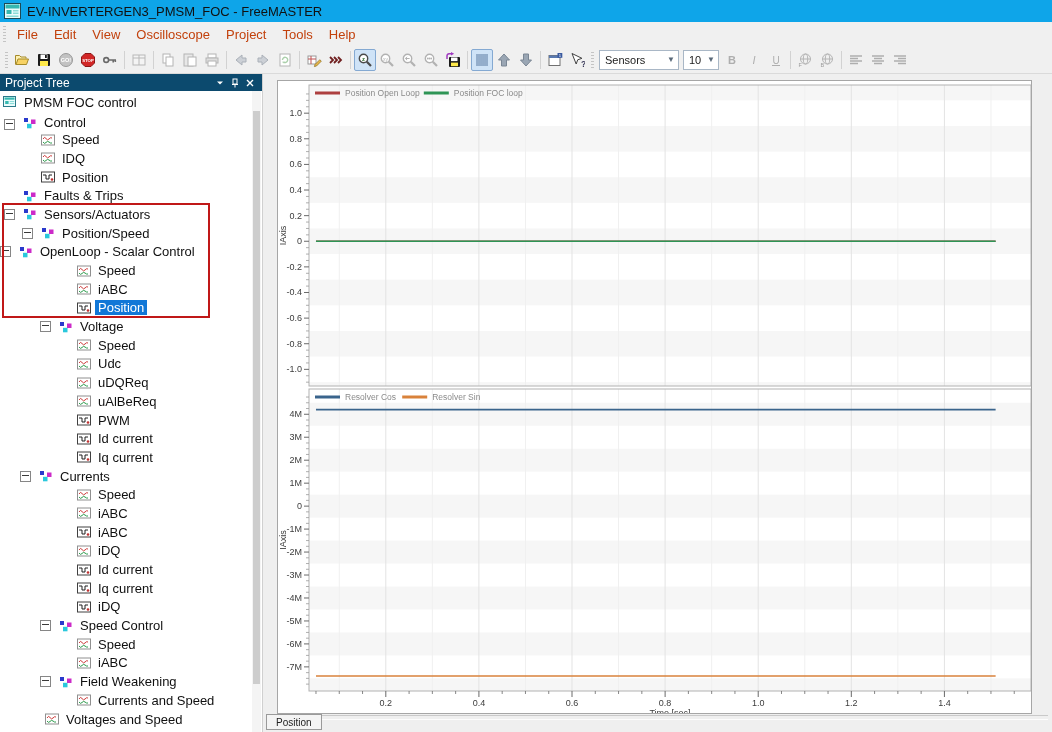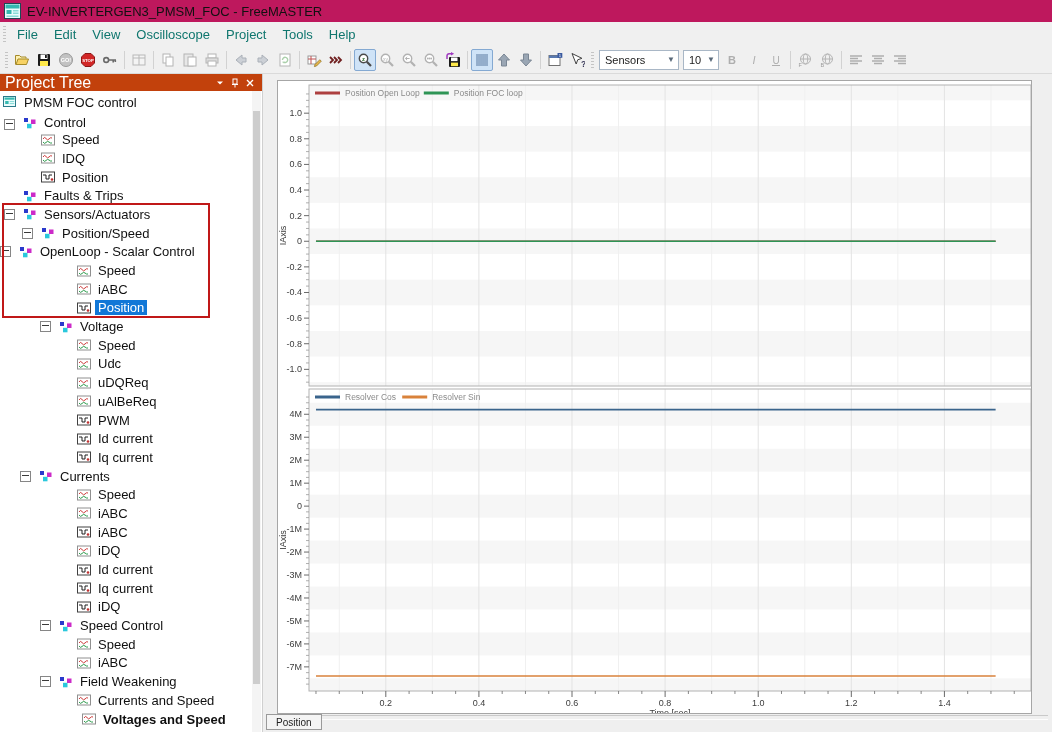--- a/index.html
+++ b/index.html
@@ -1,43 +1,43 @@
 <!DOCTYPE html>
 <html><head>
 <meta charset="utf-8">
 <style>
   html,body{margin:0;padding:0;background:#cfcfcf;}
   .win{width:1052px;height:732px;position:relative;overflow:hidden;background:#fff;
        font-family:"Liberation Sans",sans-serif;-webkit-font-smoothing:antialiased;}
   
-  .titlebar{height:22px;background:#be185d;display:flex;align-items:center;padding-left:4px;}
+  .titlebar{height:22px;background:#0ea5e9;display:flex;align-items:center;padding-left:4px;}
   .titlebar .appicon{width:17px;height:16px;margin-right:6px;flex:none;}
   .titlebar .ttl{font-size:13px;color:#111;}
   
-  .menubar{height:24px;background:#f0f0f0;display:flex;align-items:center;font-size:13px;color:#0f766e;}
+  .menubar{height:24px;background:#f0f0f0;display:flex;align-items:center;font-size:13px;color:#c2410c;}
   .bar-grip{width:3px;height:16px;margin:0 3px;flex:none;
             background:repeating-linear-gradient(to bottom,#c4c4c4 0 1px,transparent 1px 3px);}
   .menu-item{padding:3px 8px;cursor:default;}
   
   .toolbar{height:28px;background:#f0f0f0;border-bottom:1px solid #dadada;box-sizing:border-box;
            display:flex;align-items:center;padding-left:2px;}
   .tb-btn{width:22px;height:22px;flex:none;display:flex;align-items:center;justify-content:center;
           border:1px solid transparent;border-radius:2px;box-sizing:border-box;}
   .tb-btn svg{width:16px;height:16px;display:block;}
   .tb-btn.active{background:#cfe3f7;border-color:#84a9d2;}
   .tb-sep{width:1px;height:18px;background:#d2d2d2;margin:0 3px;flex:none;}
   .tb-combo{height:20px;background:#fff;border:1px solid #a9b7c6;box-sizing:border-box;
             display:flex;align-items:center;font-size:11px;color:#222;padding:0 3px 0 5px;margin:0 2px;flex:none;}
   .tb-combo .arr{margin-left:auto;padding-left:5px;color:#5a6a7a;font-size:8px;}
   
   .main{position:absolute;top:74px;left:0;right:0;bottom:0;display:flex;}
   
   .tree-panel{width:263px;flex:none;background:#fff;border-right:1px solid #d0d0d0;
               box-sizing:border-box;position:relative;overflow:hidden;}
-  .tree-header{height:17px;background:#c2410c;color:#fff;font-size:16px;display:flex;align-items:center;
+  .tree-header{height:17px;background:#0c4a6e;color:#fff;font-size:12px;display:flex;align-items:center;
                padding:0 5px;}
   .tree-header .sp{flex:1;}
   .hdr-ic{width:15px;height:13px;display:flex;align-items:center;justify-content:center;font-size:10px;line-height:1;}
   .tree-body{position:relative;padding-top:2px;font-size:13px;color:#101010;}
   .trow{height:18.7px;display:flex;align-items:center;white-space:nowrap;box-sizing:border-box;}
   .exp{width:9px;height:9px;border:1px solid #868686;background:#fff;position:relative;flex:none;margin-right:8px;}
   .exp::after{content:"";position:absolute;left:1px;right:1px;top:3px;height:1px;background:#3a3a3a;}
   .exp-sp{width:19px;flex:none;}
   .ticon{width:14px;height:14px;flex:none;margin-right:4px;}
   .ticon svg{width:14px;height:14px;display:block;}
@@ -692,21 +692,21 @@
             <span class="exp-sp"></span>
             <span class="ticon">
               <svg viewBox="0 0 14 14">
                 <rect x="0.5" y="2" width="13" height="10" fill="#fff" stroke="#909090"></rect>
                 <path d="M2 6 q1.5 -3 3 -0.5 t3 0.5 t3 -1" fill="none" stroke="#cc3a3a"></path>
                 <path d="M2 9 q1.5 2.5 3 0.5 t3 -0.5 t3 1" fill="none" stroke="#2a9a4a"></path>
               </svg>
             </span>
             <span class="tlabel">Currents and Speed</span>
           </div>
-          <div class="trow" style="padding-left: 63px; font-weight: bold;">
+          <div class="trow" style="padding-left: 26px;">
             <span class="exp-sp"></span>
             <span class="ticon">
               <svg viewBox="0 0 14 14">
                 <rect x="0.5" y="2" width="13" height="10" fill="#fff" stroke="#909090"></rect>
                 <path d="M2 6 q1.5 -3 3 -0.5 t3 0.5 t3 -1" fill="none" stroke="#cc3a3a"></path>
                 <path d="M2 9 q1.5 2.5 3 0.5 t3 -0.5 t3 1" fill="none" stroke="#2a9a4a"></path>
               </svg>
             </span>
             <span class="tlabel">Voltages and Speed</span>
           </div>

